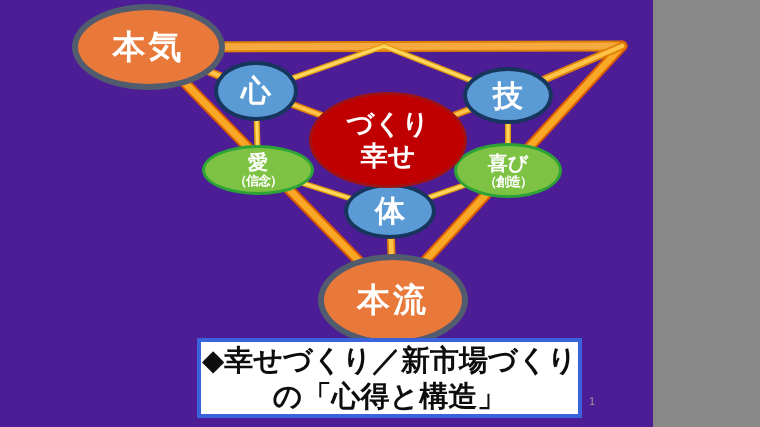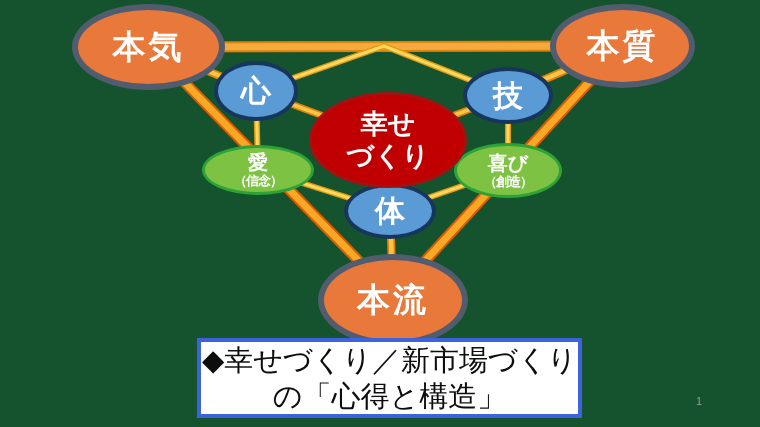--- a/index.html
+++ b/index.html
@@ -1,19 +1,19 @@
 <!DOCTYPE html>
 <html><head>
 <meta charset="utf-8">
 <style>
   html,body{margin:0;padding:0;background:#888;}
   .slide{
     position:relative;
-    width:760px;height:427px;
-    background:#14532d;
+    width:653px;height:427px;
+    background:#4c1d95;
     overflow:hidden;
     font-family:"Liberation Serif","DejaVu Serif",serif;
   }
   .lines{position:absolute;left:0;top:0;z-index:0;}
   .node{
     position:absolute;
     box-sizing:border-box;
     border-radius:50%;
     display:flex;
     flex-direction:column;
@@ -35,21 +35,21 @@
     left:197px;top:338px;
     width:385px;height:80px;
     box-sizing:border-box;
     border:4px solid #3B63DB;
     background:#ffffff;
     display:flex;
     flex-direction:column;
     align-items:center;
     justify-content:center;
     font-size:29px;
-    font-weight:normal;
+    font-weight:bold;
     color:#0d0d0d;
     line-height:1.25;
     z-index:3;
     white-space:nowrap;
   }
   .page-num{
     position:absolute;
     right:58px;top:395px;
     font-size:11px;
     color:#9a9a9a;
@@ -100,23 +100,20 @@
       <line x1="256" y1="91" x2="258" y2="169" stroke="#FFD75E" stroke-width="3"></line>
       <line x1="508" y1="95" x2="508" y2="170" stroke="#FFD75E" stroke-width="3"></line>
       <line x1="258" y1="169" x2="390" y2="211" stroke="#FFD75E" stroke-width="3"></line>
       <line x1="508" y1="170" x2="390" y2="211" stroke="#FFD75E" stroke-width="3"></line>
     </g>
   </svg>
 
   <div class="node orange" style="left:72px;top:4px;width:153px;height:86px;">
     <span>本気</span>
   </div>
-  <div class="node orange" style="left:550px;top:4px;width:145px;height:84px;">
-    <span>本質</span>
-  </div>
   <div class="node orange" style="left:318px;top:254px;width:150px;height:92px;">
     <span>本流</span>
   </div>
 
   <div class="node green" style="left:202px;top:145px;width:112px;height:50px;">
     <span>愛</span>
     <span class="sub">（信念）</span>
   </div>
   <div class="node green" style="left:454px;top:143px;width:108px;height:55px;">
     <span>喜び</span>
@@ -127,22 +124,22 @@
     <span>心</span>
   </div>
   <div class="node blue" style="left:463px;top:67px;width:90px;height:57px;">
     <span>技</span>
   </div>
   <div class="node blue" style="left:344px;top:183px;width:92px;height:56px;">
     <span>体</span>
   </div>
 
   <div class="node red" style="left:309px;top:92px;width:158px;height:96px;">
+    <span>づくり</span>
     <span>幸せ</span>
-    <span>づくり</span>
   </div>
 
   <div class="caption">
     <span>◆幸せづくり／新市場づくり</span>
     <span>の「心得と構造」</span>
   </div>
 
   <span class="page-num">1</span>
 
 </div>

